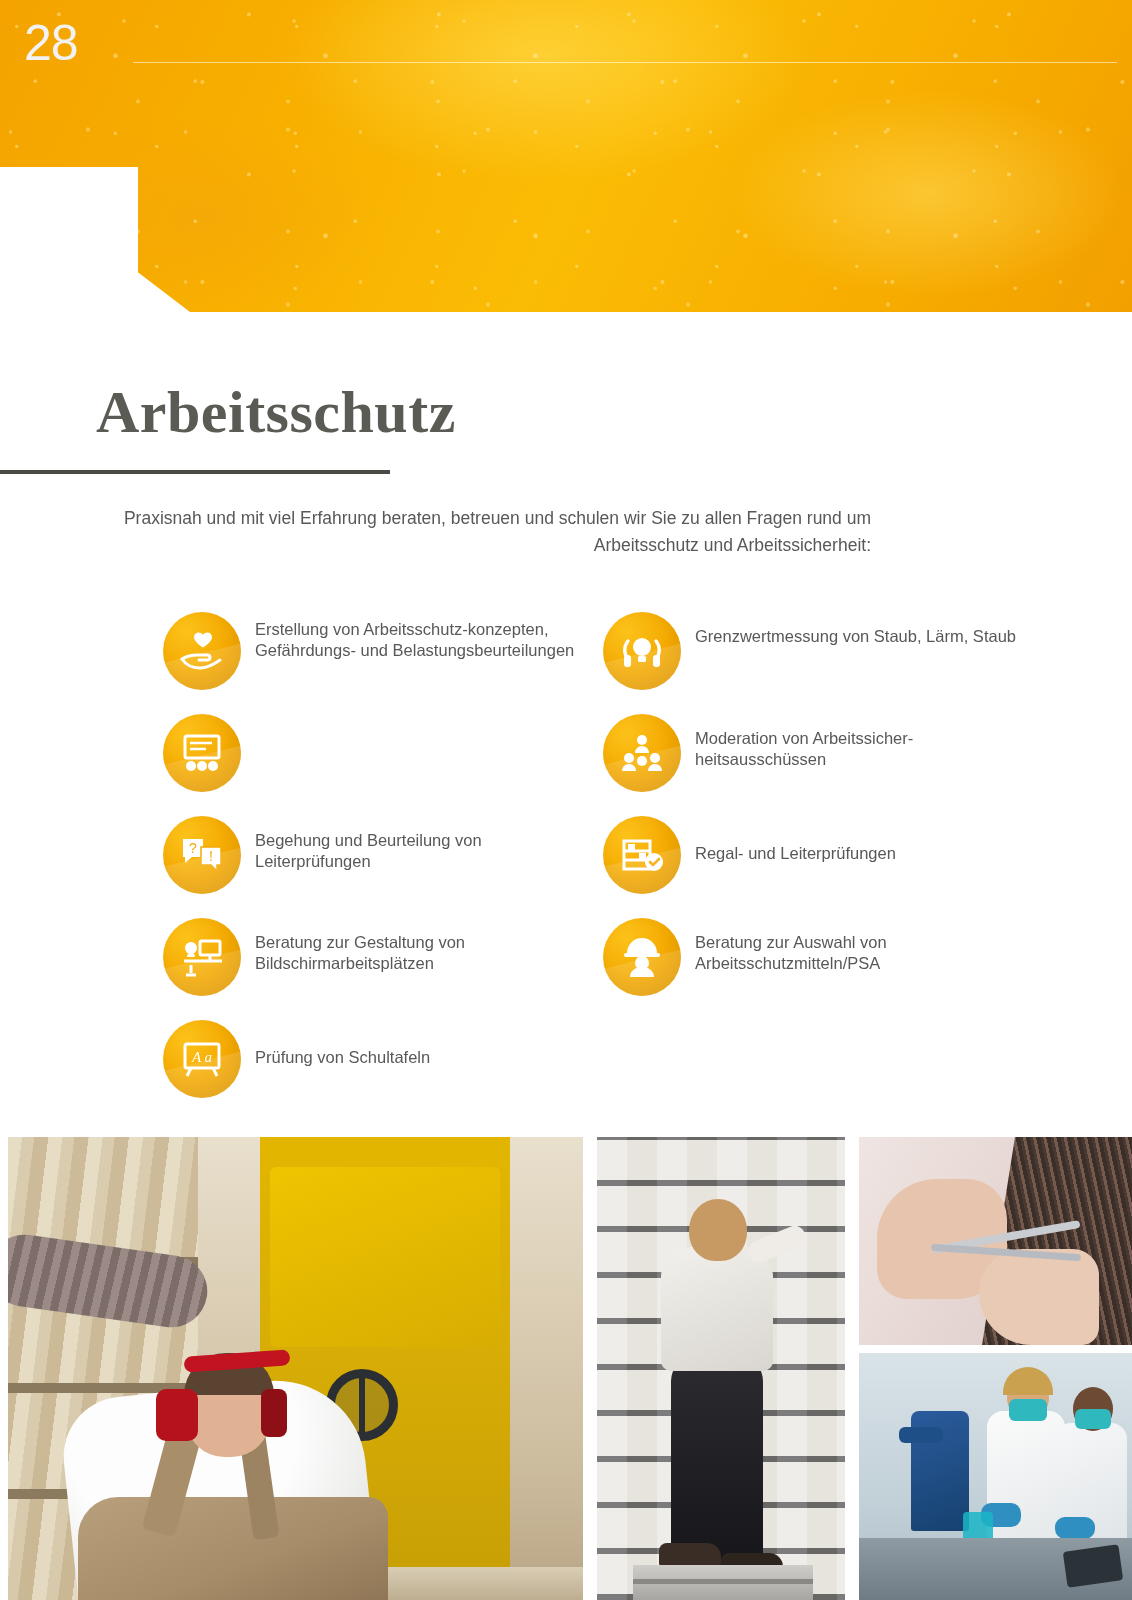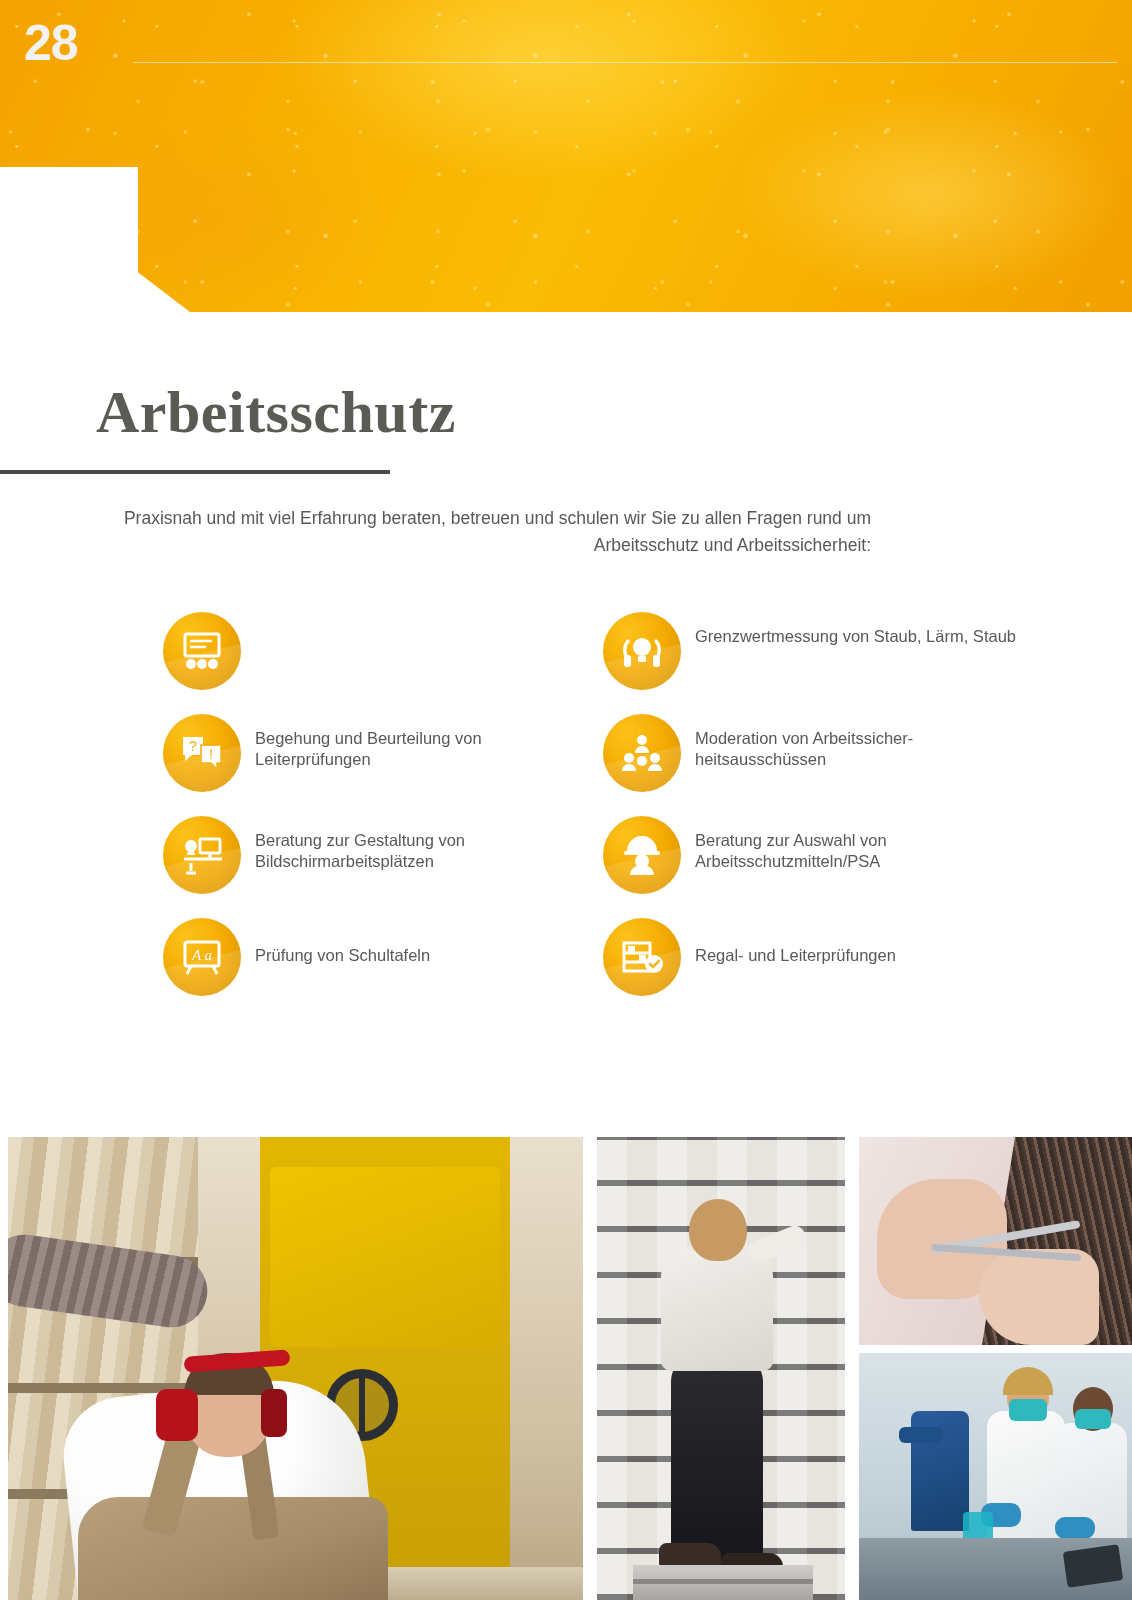--- a/index.html
+++ b/index.html
@@ -66,21 +66,21 @@
     left: 0; bottom: 0;
     width: 138px; height: 145px;
     background: #ffffff;
   }
 
   .page-number {
     position: absolute;
     top: 18px; left: 24px;
     font-size: 50px;
     line-height: 1;
-    font-weight: 700;
+    font-weight: 400;
     color: #f2f2f2;
     letter-spacing: -1px;
     font-family: "Liberation Sans", sans-serif;
   }
   .header-rule {
     position: absolute;
     top: 62px;
     left: 133px;
     width: 984px;
     height: 1px;
@@ -391,20 +391,34 @@
 
   <div class="title">Arbeitsschutz</div>
   <div class="title-rule"></div>
 
   <div class="intro">Praxisnah und mit viel Erfahrung beraten, betreuen und schulen wir Sie zu allen Fragen rund um Arbeitsschutz und Arbeitssicherheit:</div>
 
   <div class="grid">
 
     <div class="col col-left">
 
+      <div class="item three-line">
+        <div class="icon-wrap">
+          <div class="icon-circle">
+            <div class="icon-glyph">
+              <svg width="48" height="44" viewBox="0 0 48 44">
+                <path d="M25 6c2.6-4 9-3 9 2.2 0 4.2-6 8.3-9 10.4-3-2.1-9-6.2-9-10.4C16 3 22.4 2 25 6z" fill="#fff"></path>
+                <path d="M4 30c5-3 10-4 15-4h10c2 0 3 1.2 3 2.6S30.8 31 29 31h-8" fill="none" stroke="#fff" stroke-width="3" stroke-linecap="round"></path>
+                <path d="M4 30c4 6 11 9 18 9 7 0 13-3 20-8" fill="none" stroke="#fff" stroke-width="3" stroke-linecap="round"></path>
+              </svg>
+            </div>
+          </div>
+        </div>
+        <div class="item-label">Erstellung von Arbeitsschutz-konzepten, Gefährdungs- und Belastungsbeurteilungen</div>
+      </div>
 
       <div class="item">
         <div class="icon-wrap">
           <div class="icon-circle">
             <div class="icon-glyph">
               <svg width="48" height="44" viewBox="0 0 48 44">
                 <rect x="7" y="5" width="34" height="22" rx="2" fill="none" stroke="#fff" stroke-width="3"></rect>
                 <line x1="12" y1="12" x2="34" y2="12" stroke="#fff" stroke-width="2.4"></line>
                 <line x1="12" y1="18" x2="28" y2="18" stroke="#fff" stroke-width="2.4"></line>
                 <circle cx="13" cy="35" r="5" fill="#fff"></circle>
@@ -502,53 +516,53 @@
                 <circle cx="37" cy="27" r="5" fill="#fff"></circle>
                 <path d="M30 40c0-4 3-7 7-7s7 3 7 7z" fill="#fff"></path>
                 <circle cx="24" cy="30" r="5" fill="#fff"></circle>
               </svg>
             </div>
           </div>
         </div>
         <div class="item-label">Moderation von Arbeitssicher-heitsausschüssen</div>
       </div>
 
-      <div class="item">
-        <div class="icon-wrap">
-          <div class="icon-circle">
-            <div class="icon-glyph">
-              <svg width="48" height="44" viewBox="0 0 48 44">
-                <path d="M9 18a15 15 0 0 1 30 0z" fill="#fff"></path>
-                <rect x="6" y="18" width="36" height="4" rx="2" fill="#fff"></rect>
-                <circle cx="24" cy="28" r="7" fill="#fff"></circle>
-                <path d="M12 42c0-6 5.4-10 12-10s12 4 12 10z" fill="#fff"></path>
-              </svg>
-            </div>
-          </div>
-        </div>
-        <div class="item-label">Beratung zur Auswahl von Arbeitsschutzmitteln/PSA</div>
-      </div>
-
       <div class="item one-line">
         <div class="icon-wrap">
           <div class="icon-circle">
             <div class="icon-glyph">
               <svg width="48" height="44" viewBox="0 0 48 44">
                 <rect x="6" y="8" width="26" height="28" fill="none" stroke="#fff" stroke-width="3"></rect>
                 <line x1="6" y1="18" x2="32" y2="18" stroke="#fff" stroke-width="3"></line>
                 <line x1="6" y1="27" x2="32" y2="27" stroke="#fff" stroke-width="3"></line>
                 <rect x="10" y="11" width="7" height="6" fill="#fff"></rect>
                 <rect x="21" y="20" width="7" height="6" fill="#fff"></rect>
                 <circle cx="36" cy="29" r="9" fill="#fff"></circle>
                 <path d="M32 29l3 3 6-6" fill="none" stroke="#f4a900" stroke-width="2.6" stroke-linecap="round"></path>
               </svg>
             </div>
           </div>
         </div>
         <div class="item-label">Regal- und Leiterprüfungen</div>
+      </div>
+
+      <div class="item">
+        <div class="icon-wrap">
+          <div class="icon-circle">
+            <div class="icon-glyph">
+              <svg width="48" height="44" viewBox="0 0 48 44">
+                <path d="M9 18a15 15 0 0 1 30 0z" fill="#fff"></path>
+                <rect x="6" y="18" width="36" height="4" rx="2" fill="#fff"></rect>
+                <circle cx="24" cy="28" r="7" fill="#fff"></circle>
+                <path d="M12 42c0-6 5.4-10 12-10s12 4 12 10z" fill="#fff"></path>
+              </svg>
+            </div>
+          </div>
+        </div>
+        <div class="item-label">Beratung zur Auswahl von Arbeitsschutzmitteln/PSA</div>
       </div>
 
     </div>
   </div>
 
   <div class="photos">
 
     <div class="photo p1">
       <div class="bg"></div>
       <div class="planks"></div>

